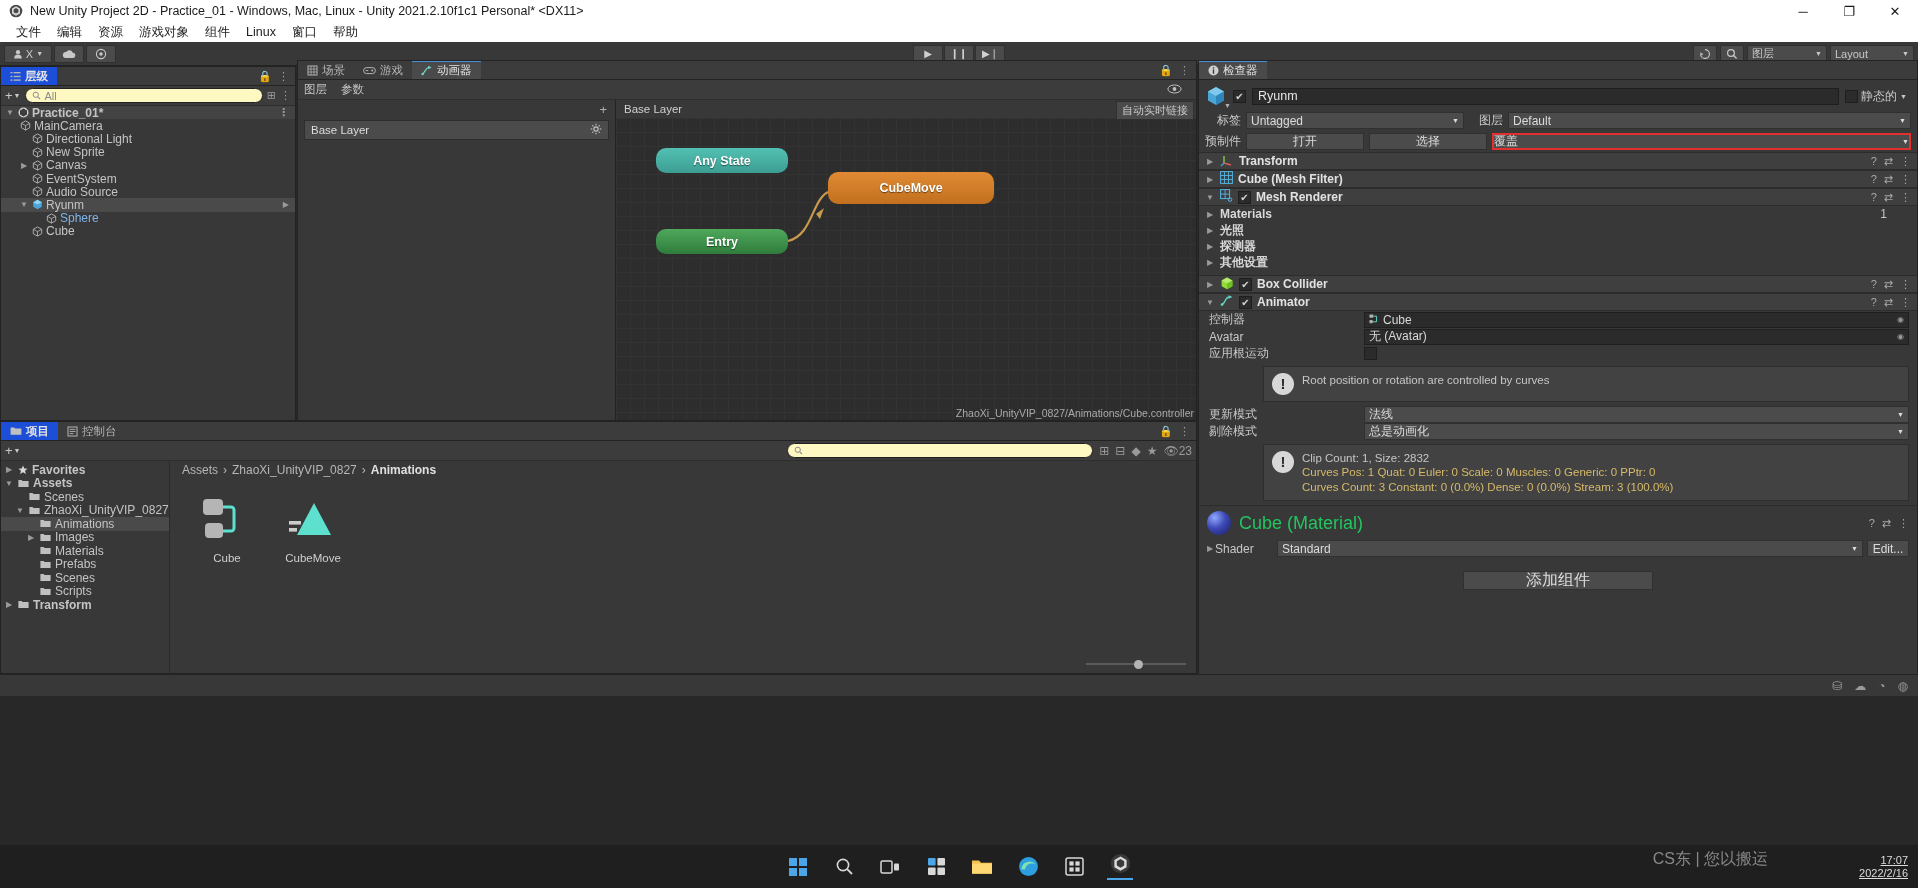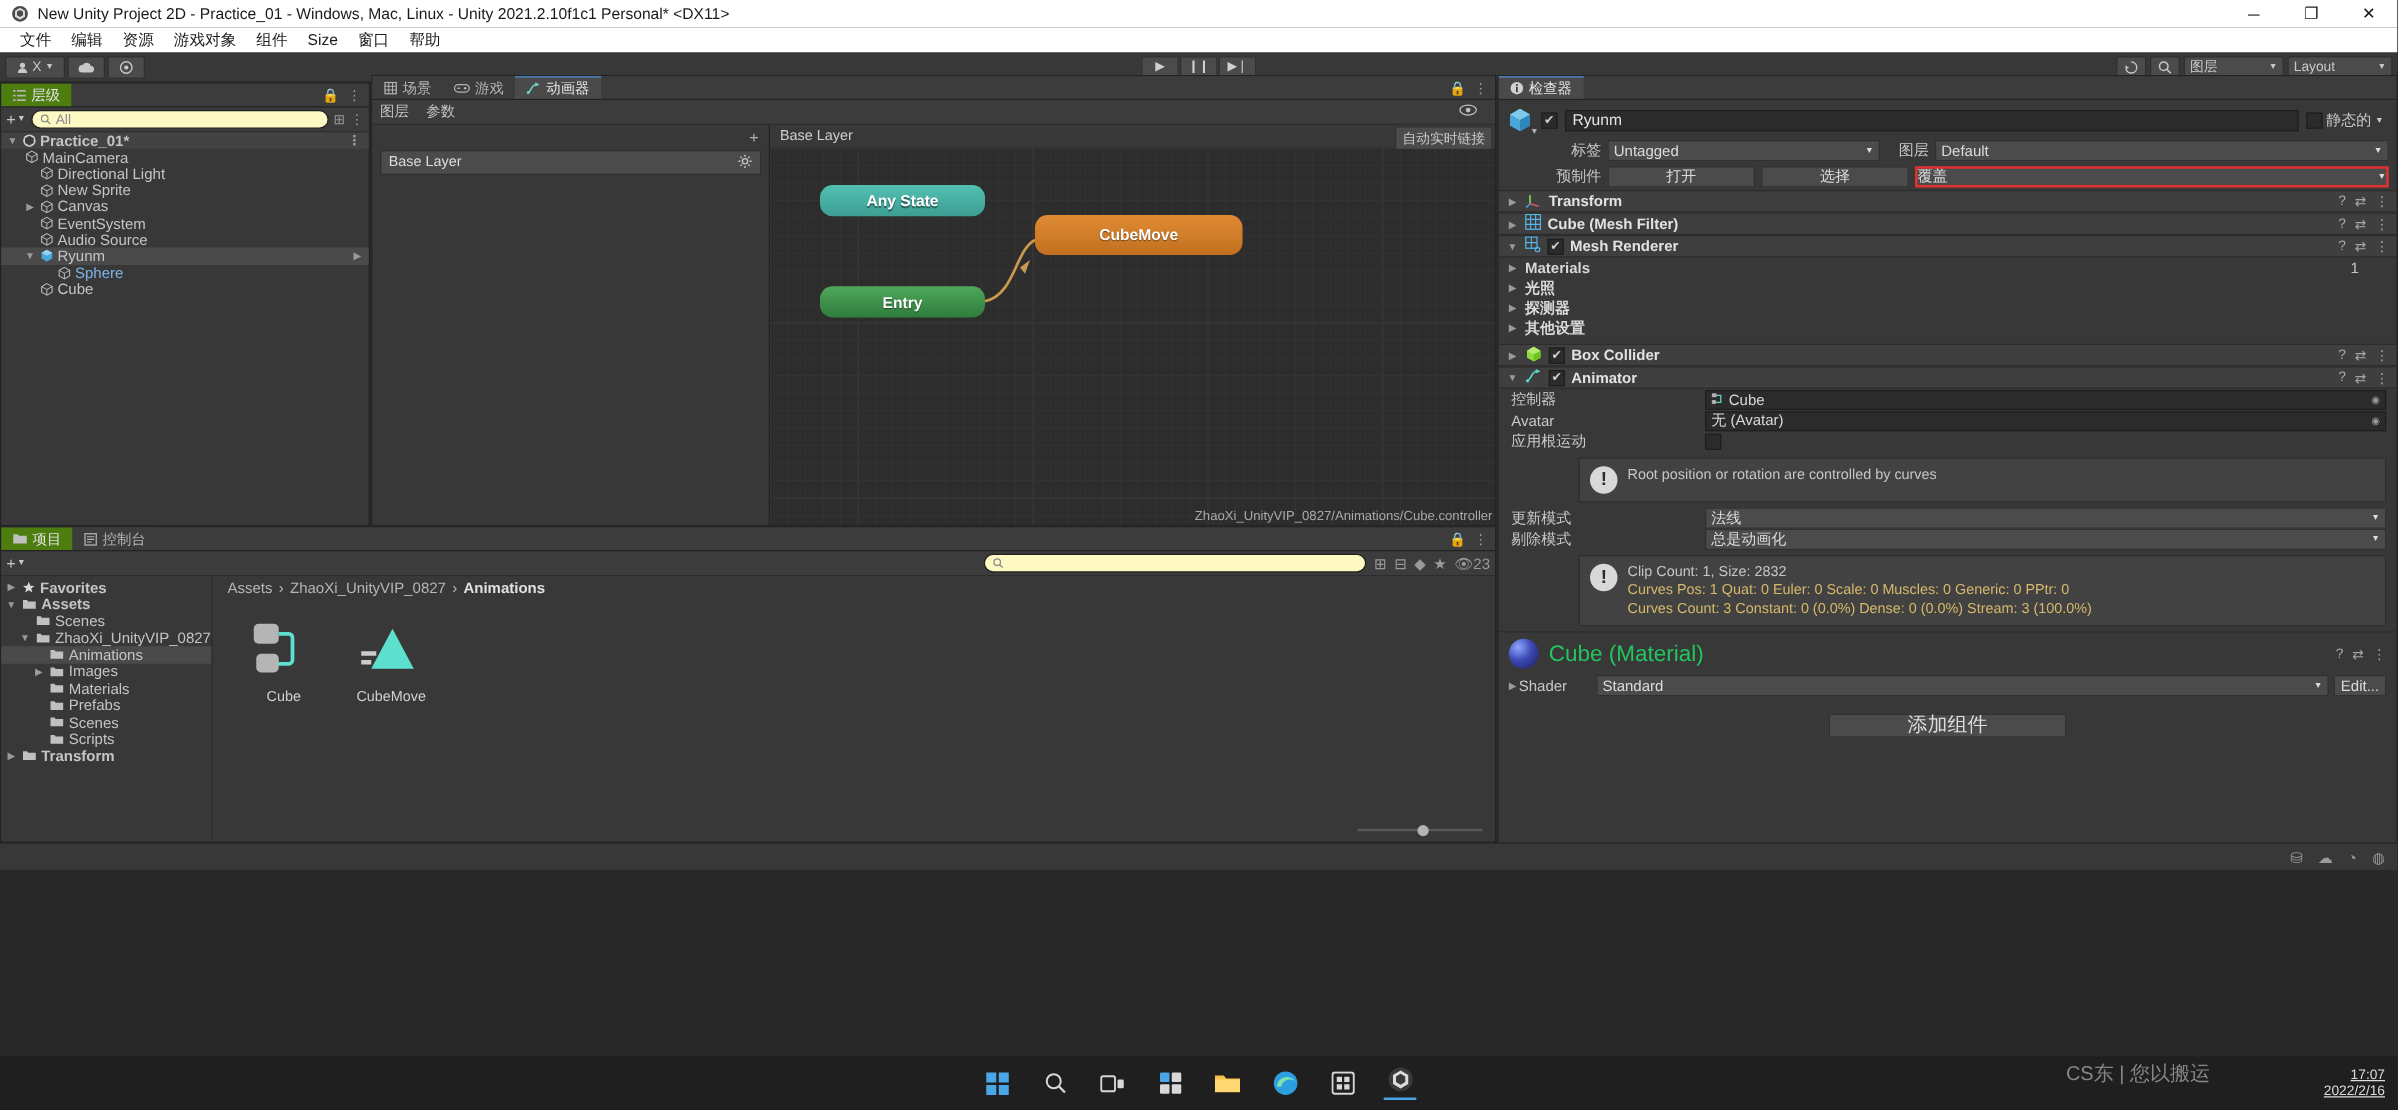--- a/index.html
+++ b/index.html
@@ -57,21 +57,21 @@
   .panel { position: absolute; background: #383838; border: 1px solid #232323; }
   .panel-tabs {
     height: 19px; background: #3c3c3c; display: flex; align-items: stretch;
     border-bottom: 1px solid #232323; position: relative;
   }
   .ptab {
     display: flex; align-items: center; gap: 4px; padding: 0 9px;
     font-size: 11.5px; color: #b4b4b4; background: #3c3c3c;
   }
   .ptab.active { background: #4a4a4a; color: #e4e4e4; border-top: 1px solid #4a8fd4; }
-  .ptab.active.plain { border-top: none; background: #4d7c0f; }
+  .ptab.active.plain { border-top: none; background: #1d4ed8; font-weight: bold; }
   .tab-right-icons { margin-left: auto; display: flex; align-items: center; gap: 6px; padding-right: 6px; color: #a0a0a0; font-size: 11px; }
 
   
   #hierarchy { left: 0; top: 66px; width: 296px; height: 355px; }
   .hier-toolbar { height: 20px; background: #3c3c3c; display: flex; align-items: center; gap: 4px; padding: 0 4px; border-bottom: 1px solid #2d2d2d; }
   .plusbtn { display: flex; align-items: center; color: #c8c8c8; font-size: 13px; gap: 1px; }
   .searchbox {
     flex: 1; height: 15px; background: #fef9c3; border: 1px solid #212121; border-radius: 8px;
     display: flex; align-items: center; padding: 0 6px; gap: 4px; color: #8a8a8a; font-size: 11px;
   }
@@ -142,21 +142,21 @@
 
   
   #inspector { left: 1198px; top: 60px; width: 720px; height: 614px; }
   .insp-scroll { height: 594px; overflow: hidden; background: #383838; }
   .obj-head { display: flex; align-items: center; gap: 6px; padding: 5px 6px 3px 6px; }
   .obj-icon { width: 22px; height: 22px; position: relative; }
   .chk { width: 13px; height: 13px; background: #2b2b2b; border: 1px solid #1e1e1e; display: inline-flex; align-items:center; justify-content:center; color:#d2d2d2; font-size: 10px; }
   .namefield { flex: 1; height: 17px; background: #2b2b2b; border: 1px solid #1e1e1e; display: flex; align-items: center; padding: 0 5px; color: #e4e4e4; font-size: 12.5px; }
   .static-box { display: flex; align-items: center; gap: 3px; font-size: 12px; color: #c8c8c8; padding-right: 4px;}
   .row2 { display: flex; align-items: center; gap: 5px; padding: 2px 6px; font-size: 12px; }
-  .lbl { color: #c8c8c8; white-space: nowrap; margin-left: 40px; }
+  .lbl { color: #c8c8c8; white-space: nowrap; }
   .dropdown { height: 17px; background: #4b4b4b; border: 1px solid #303030; display: flex; align-items: center; justify-content: space-between; padding: 0 4px; color: #dcdcdc; font-size: 12px; }
   .btn { height: 17px; background: #4b4b4b; border: 1px solid #303030; display: flex; align-items: center; justify-content: center; color: #dcdcdc; font-size: 12px; }
   .btn.highlight { border: 2px solid #e03030; }
   .comp-header {
     height: 18px; display: flex; align-items: center; gap: 5px; padding: 0 6px;
     background: #3f3f3f; border-top: 1px solid #2c2c2c; border-bottom: 1px solid #2c2c2c;
     font-weight: bold; font-size: 12px; color: #e2e2e2;
   }
   .comp-icons { margin-left: auto; display: flex; gap: 7px; color: #a8a8a8; font-size: 11px; font-weight: normal; }
   .sub-row { height: 16px; display: flex; align-items: center; gap: 5px; padding: 0 6px 0 6px; font-size: 12px; }
@@ -202,21 +202,21 @@
       <div class="winbtn close">✕</div>
     </div>
   </div>
 
   <div class="menubar">
     <div class="mi">文件</div>
     <div class="mi">编辑</div>
     <div class="mi">资源</div>
     <div class="mi">游戏对象</div>
     <div class="mi">组件</div>
-    <div class="mi">Size</div>
+    <div class="mi">Linux</div>
     <div class="mi">窗口</div>
     <div class="mi">帮助</div>
   </div>
 
   <div class="toolbar">
     <div class="tb-group">
       <div class="tb-btn" style="width:48px">
         <svg width="10" height="10" viewBox="0 0 10 10">
             <circle cx="5" cy="3.2" r="2.1" fill="#c8c8c8"></circle>
             <path d="M1.2 9.4a3.8 3.8 0 0 1 7.6 0z" fill="#c8c8c8"></path>

